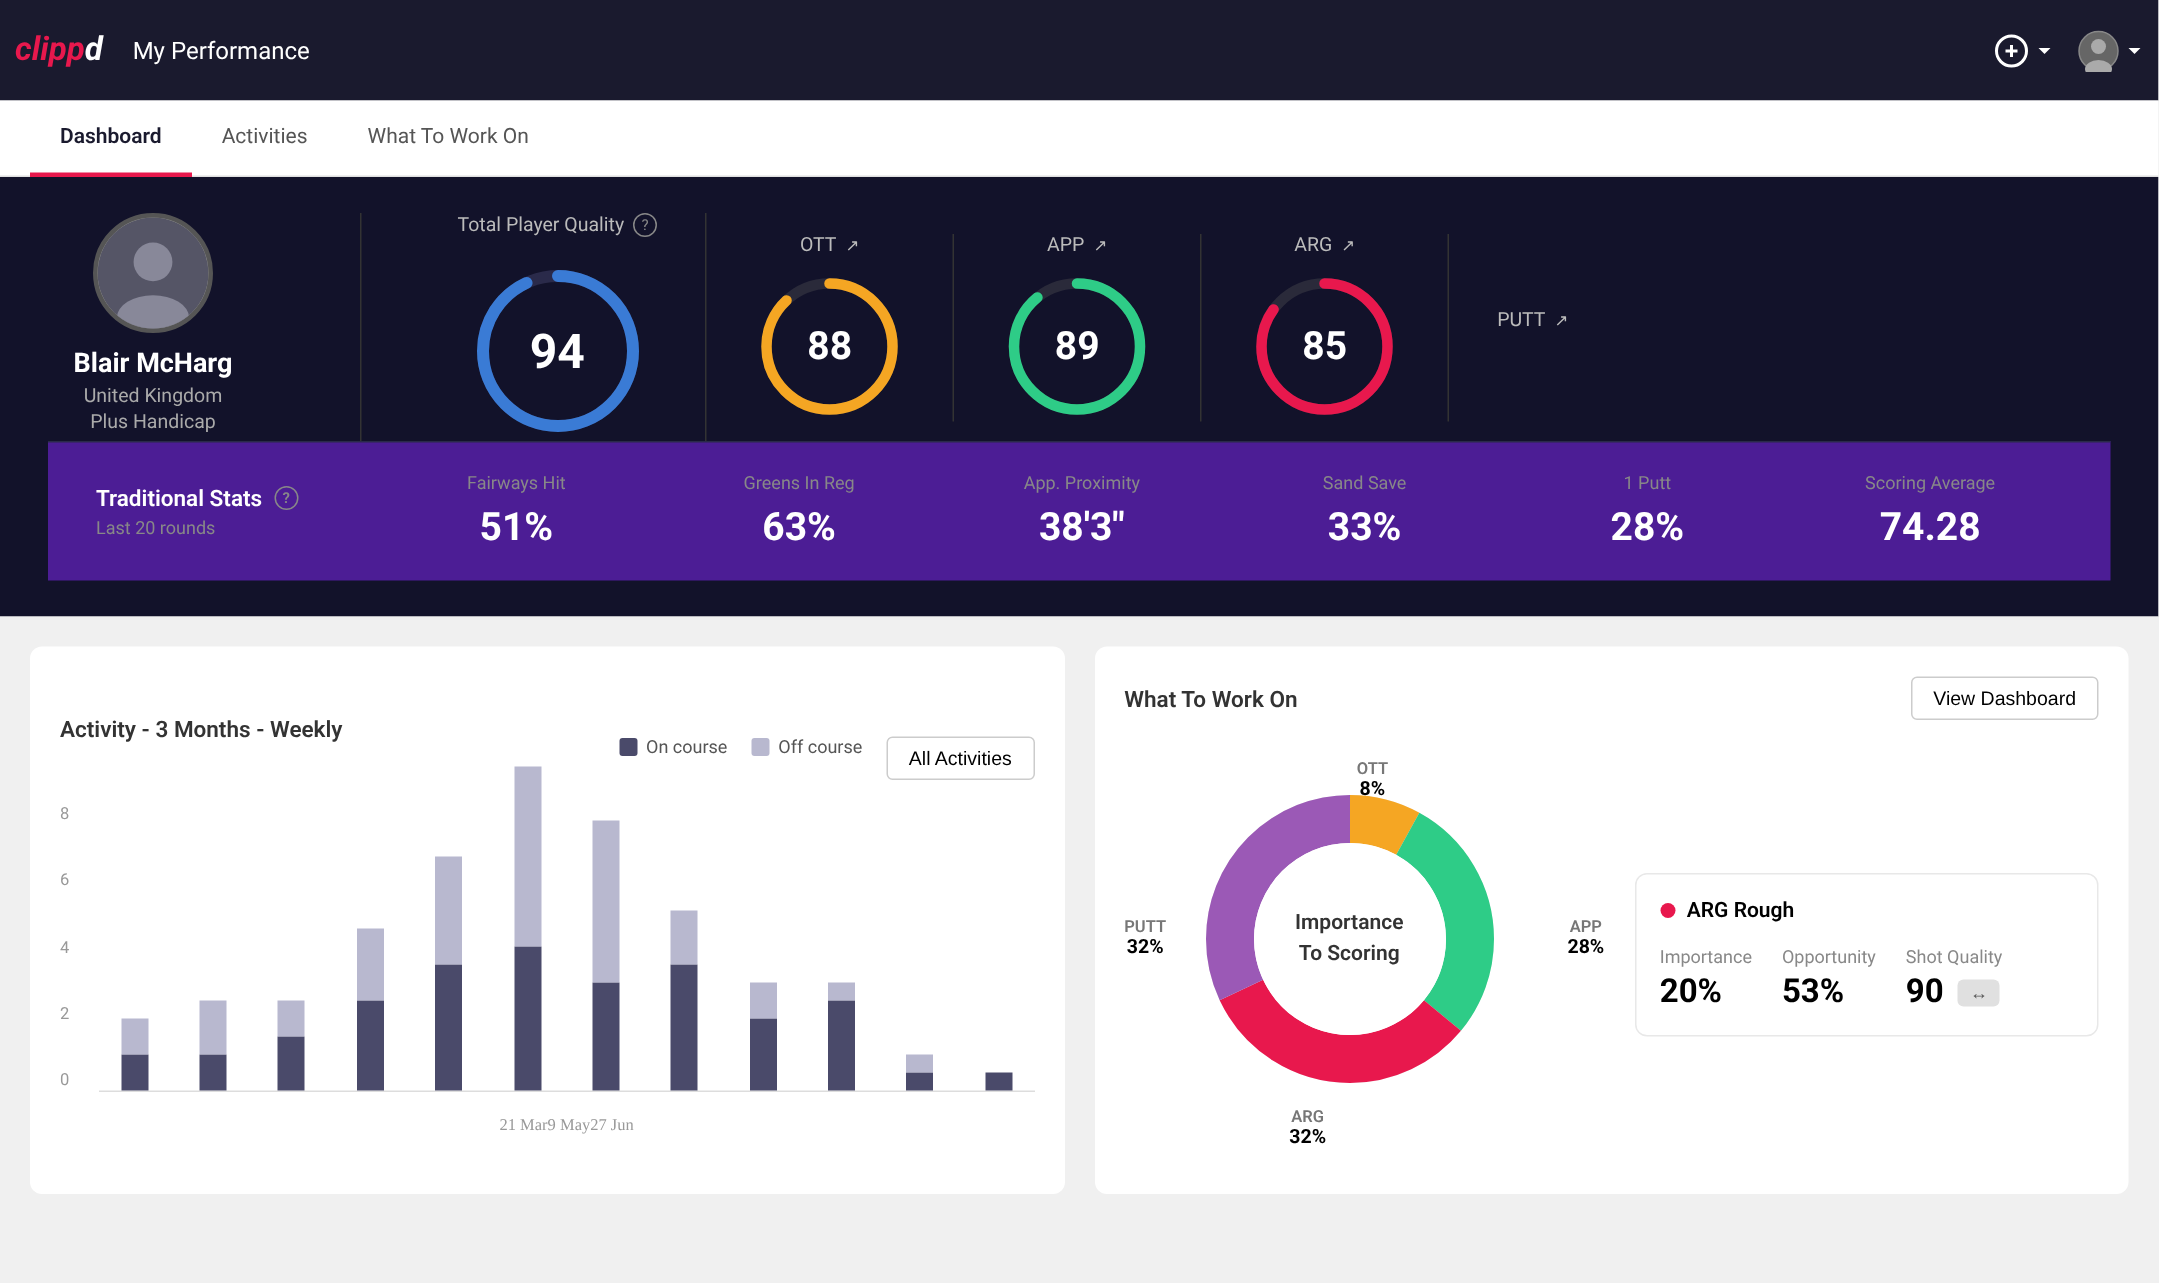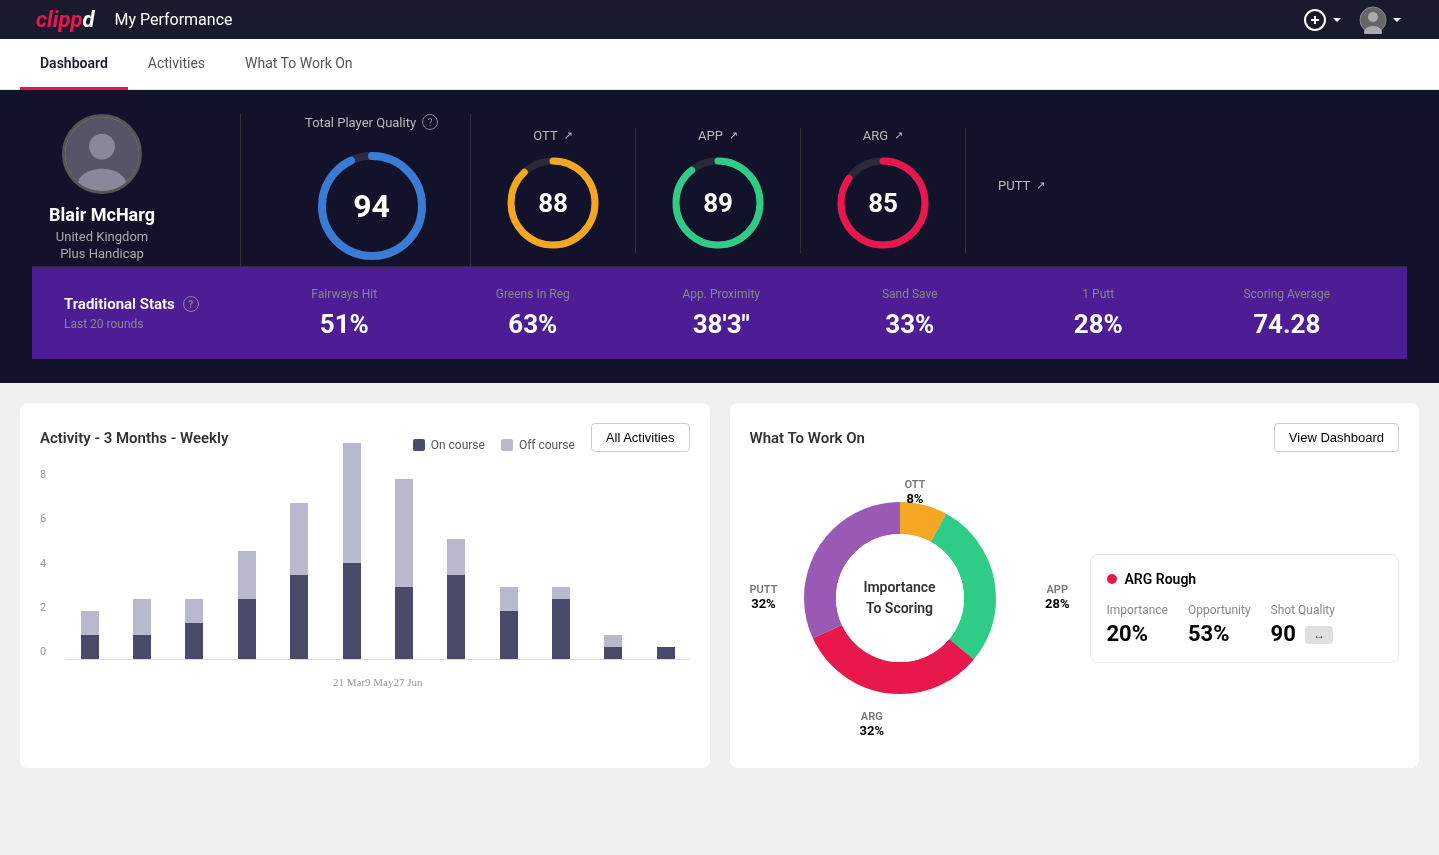--- a/index.html
+++ b/index.html
@@ -3,22 +3,22 @@
   <meta charset="utf-8">
   <style>
     * { box-sizing: border-box; margin: 0; padding: 0; }
     body { font-family: -apple-system, BlinkMacSystemFont, 'Segoe UI', Roboto, sans-serif; background: #f0f0f0; }
 
     
     .top-nav {
       background: #1a1a2e;
       display: flex;
       align-items: center;
-      padding: 0 36px;
-      height: 39px;
+      padding: 0 10px;
+      height: 67px;
       justify-content: space-between;
     }
     .logo { color: #e8184d; font-size: 22px; font-weight: bold; font-style: italic; }
     .logo span { color: white; }
     .nav-title { color: white; font-size: 16px; margin-left: 20px; }
     .nav-left { display: flex; align-items: center; }
     .nav-right { display: flex; align-items: center; gap: 16px; }
     .nav-icon-btn {
       background: none; border: none; color: white; font-size: 20px; cursor: pointer;
       display: flex; align-items: center; gap: 4px; font-size: 14px;
@@ -297,21 +297,21 @@
       <div class="stat-value">74.28</div>
     </div>
   </div>
 </div>
 
 <div class="bottom-panels">
 
   <div class="panel">
     <div class="chart-header">
       <span class="chart-title">Activity - 3 Months - Weekly</span>
-      <div style="display:flex;align-items:flex-end;gap:16px;">
+      <div style="display:flex;align-items:flex-start;gap:16px;margin-top:40px;">
         <div class="chart-legend">
           <div class="legend-item">
             <div class="legend-dot" style="background:#4a4a6a;"></div>
             <span>On course</span>
           </div>
           <div class="legend-item">
             <div class="legend-dot" style="background:#9a9aba;opacity:0.7;"></div>
             <span>Off course</span>
           </div>
         </div>

